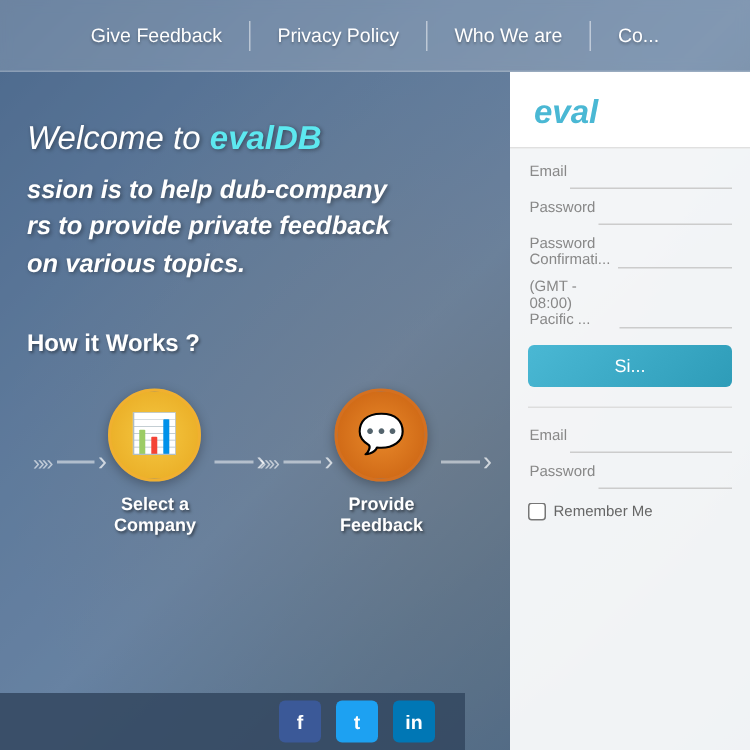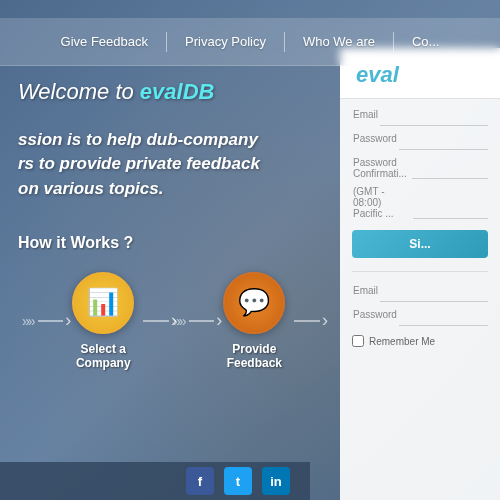--- a/index.html
+++ b/index.html
@@ -28,21 +28,21 @@
     .bg-blur {
       position: absolute;
       inset: 0;
       background: radial-gradient(ellipse at 60% 60%, rgba(180,160,130,0.35) 0%, transparent 70%);
       z-index: 1;
     }
 
     
     .navbar {
       position: absolute;
-      top: 18px;
+      top: 0;
       left: 0;
       right: 0;
       height: 48px;
       background: rgba(255,255,255,0.18);
       backdrop-filter: blur(4px);
       display: flex;
       align-items: center;
       justify-content: center;
       z-index: 10;
       border-bottom: 1px solid rgba(255,255,255,0.2);
@@ -84,21 +84,21 @@
       display: flex;
       flex-direction: column;
       min-width: 0;
     }
 
     .welcome-title {
       font-size: 22px;
       font-style: italic;
       color: #fff;
       text-shadow: 1px 1px 3px rgba(0,0,0,0.4);
-      margin-bottom: 21px;
+      margin-bottom: 8px;
       line-height: 1.3;
     }
     .welcome-title .brand {
       color: #5de8f0;
       font-weight: bold;
       font-style: italic;
     }
     .welcome-sub {
       font-size: 17px;
       font-style: italic;
@@ -233,21 +233,21 @@
       width: 100%;
     }
 
     .btn-signup {
       background: linear-gradient(135deg, #4ab8d4, #2e9cb8);
       color: #fff;
       border: none;
       border-radius: 4px;
       padding: 7px 12px;
       font-size: 12px;
-      font-weight: bold;
+      font-weight: normal;
       cursor: pointer;
       width: 100%;
       margin-top: 4px;
     }
 
     .panel-divider {
       border: none;
       border-top: 1px solid #ddd;
       margin: 6px 0;
     }

